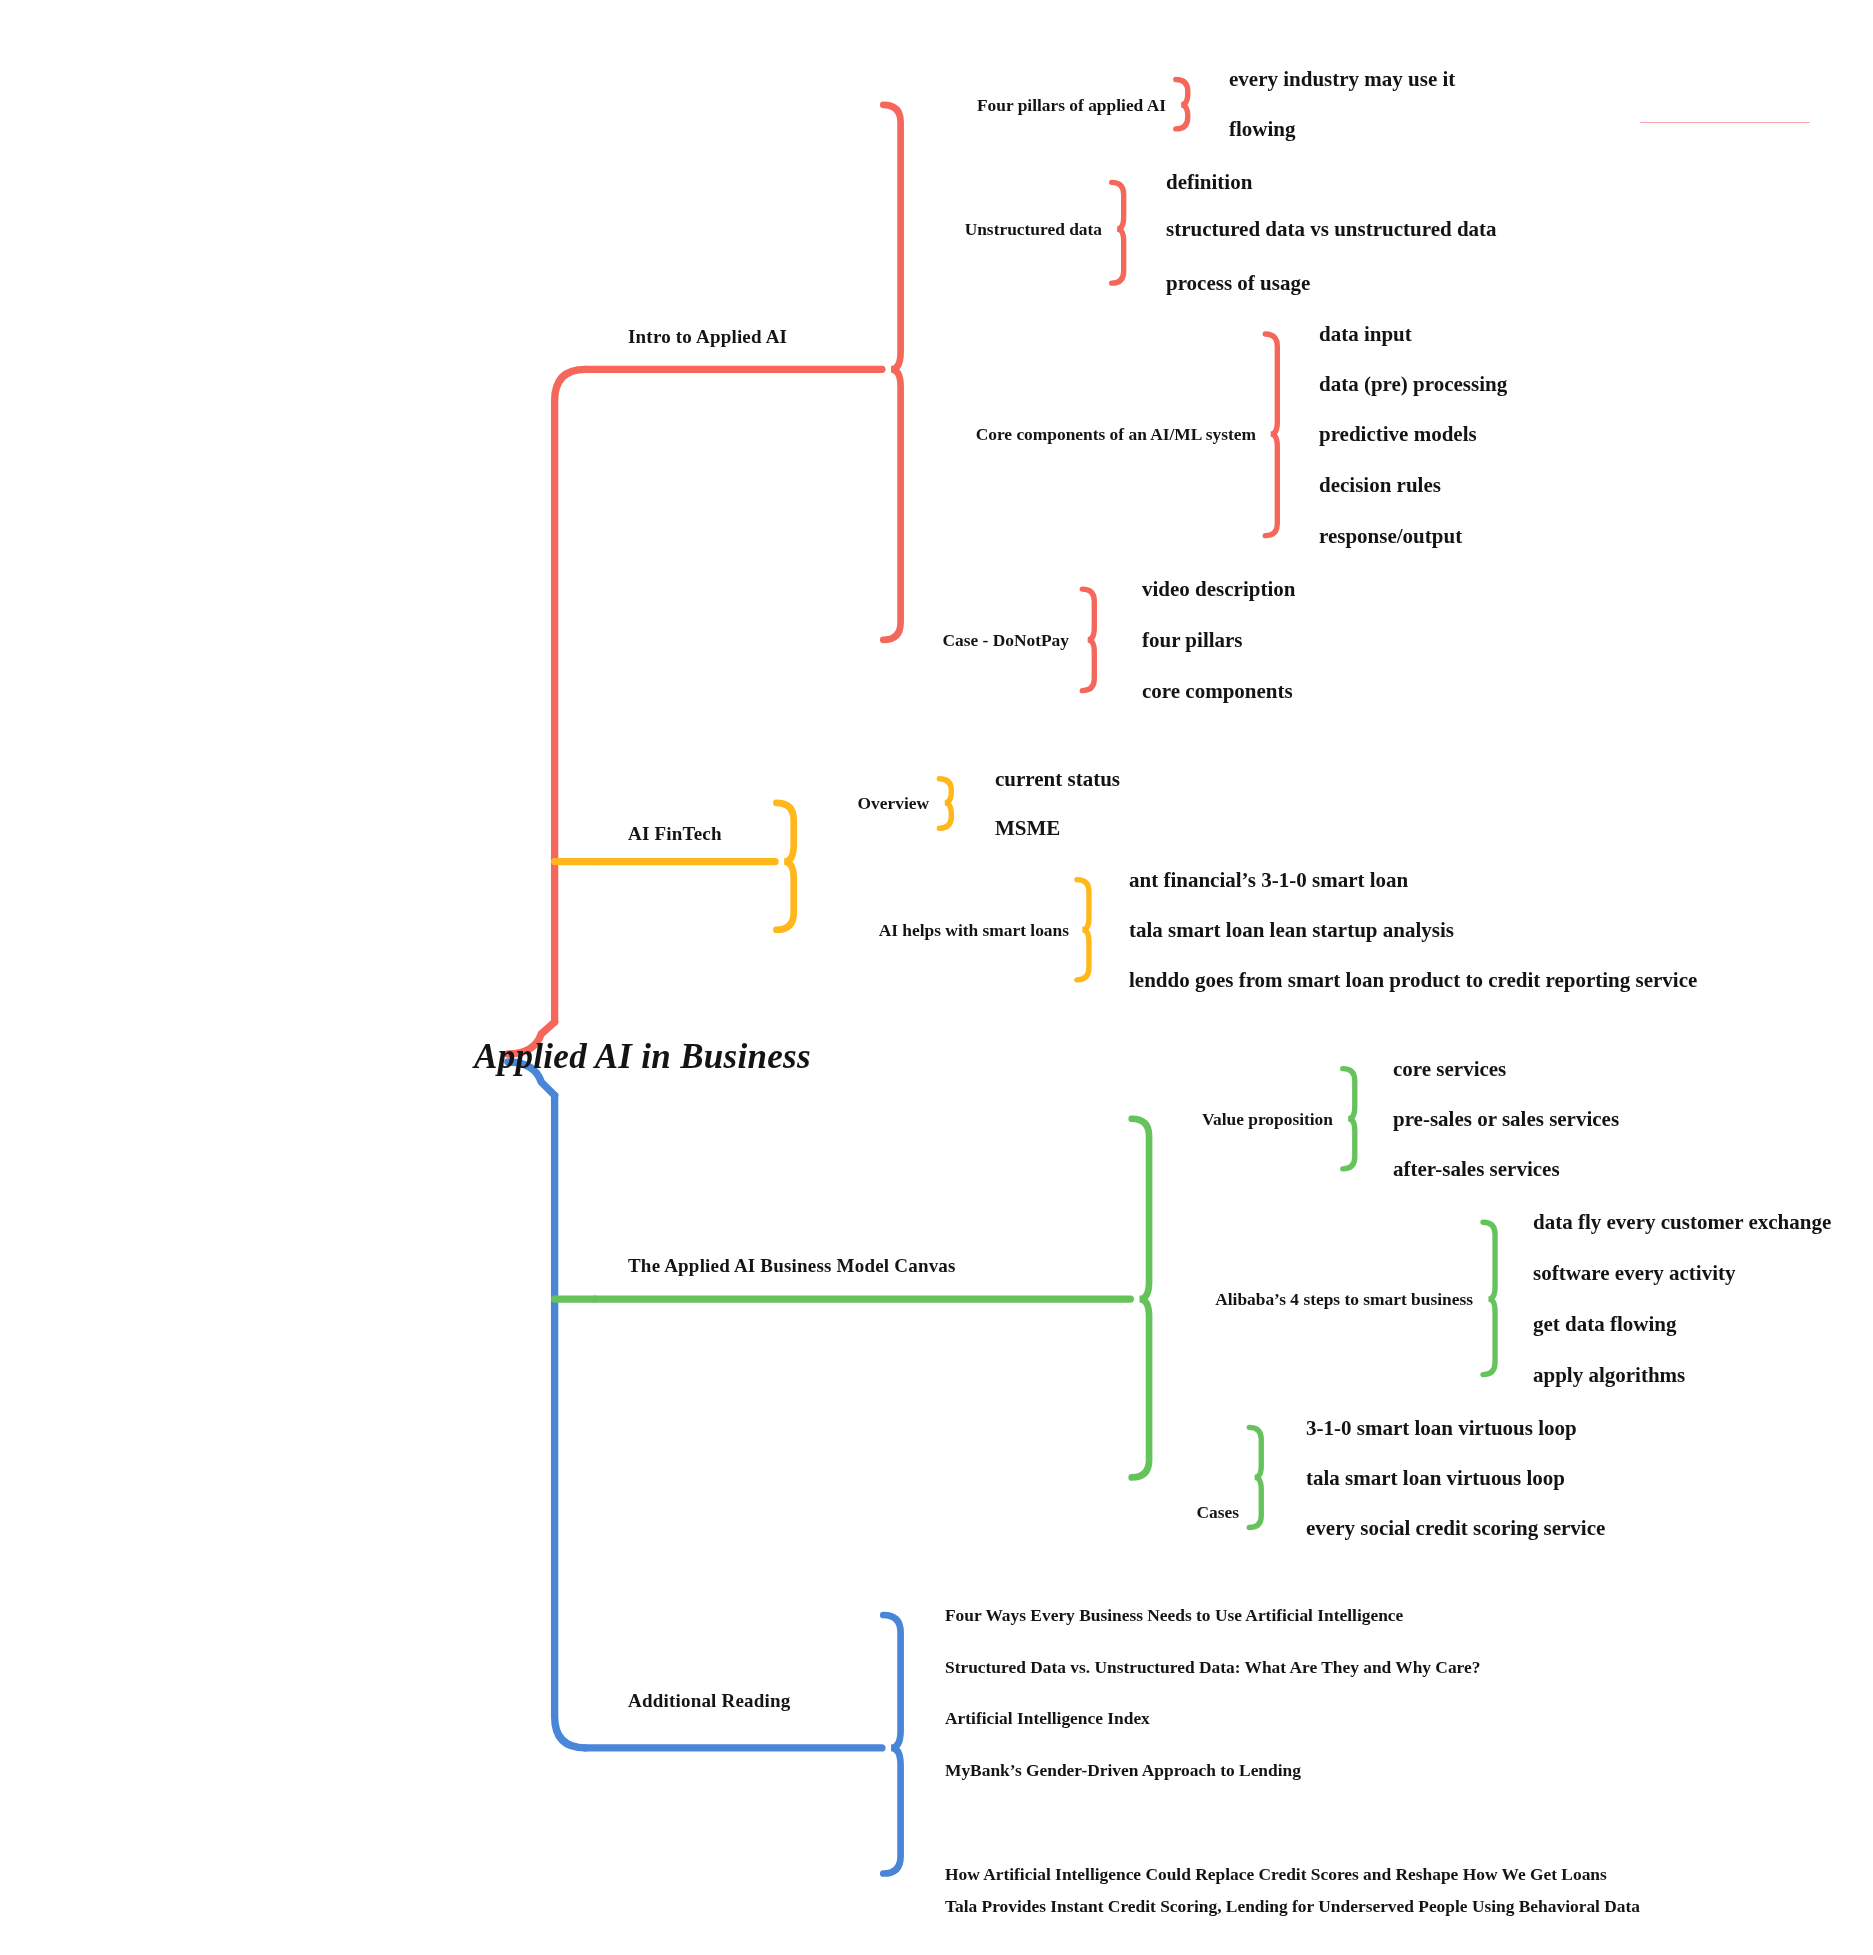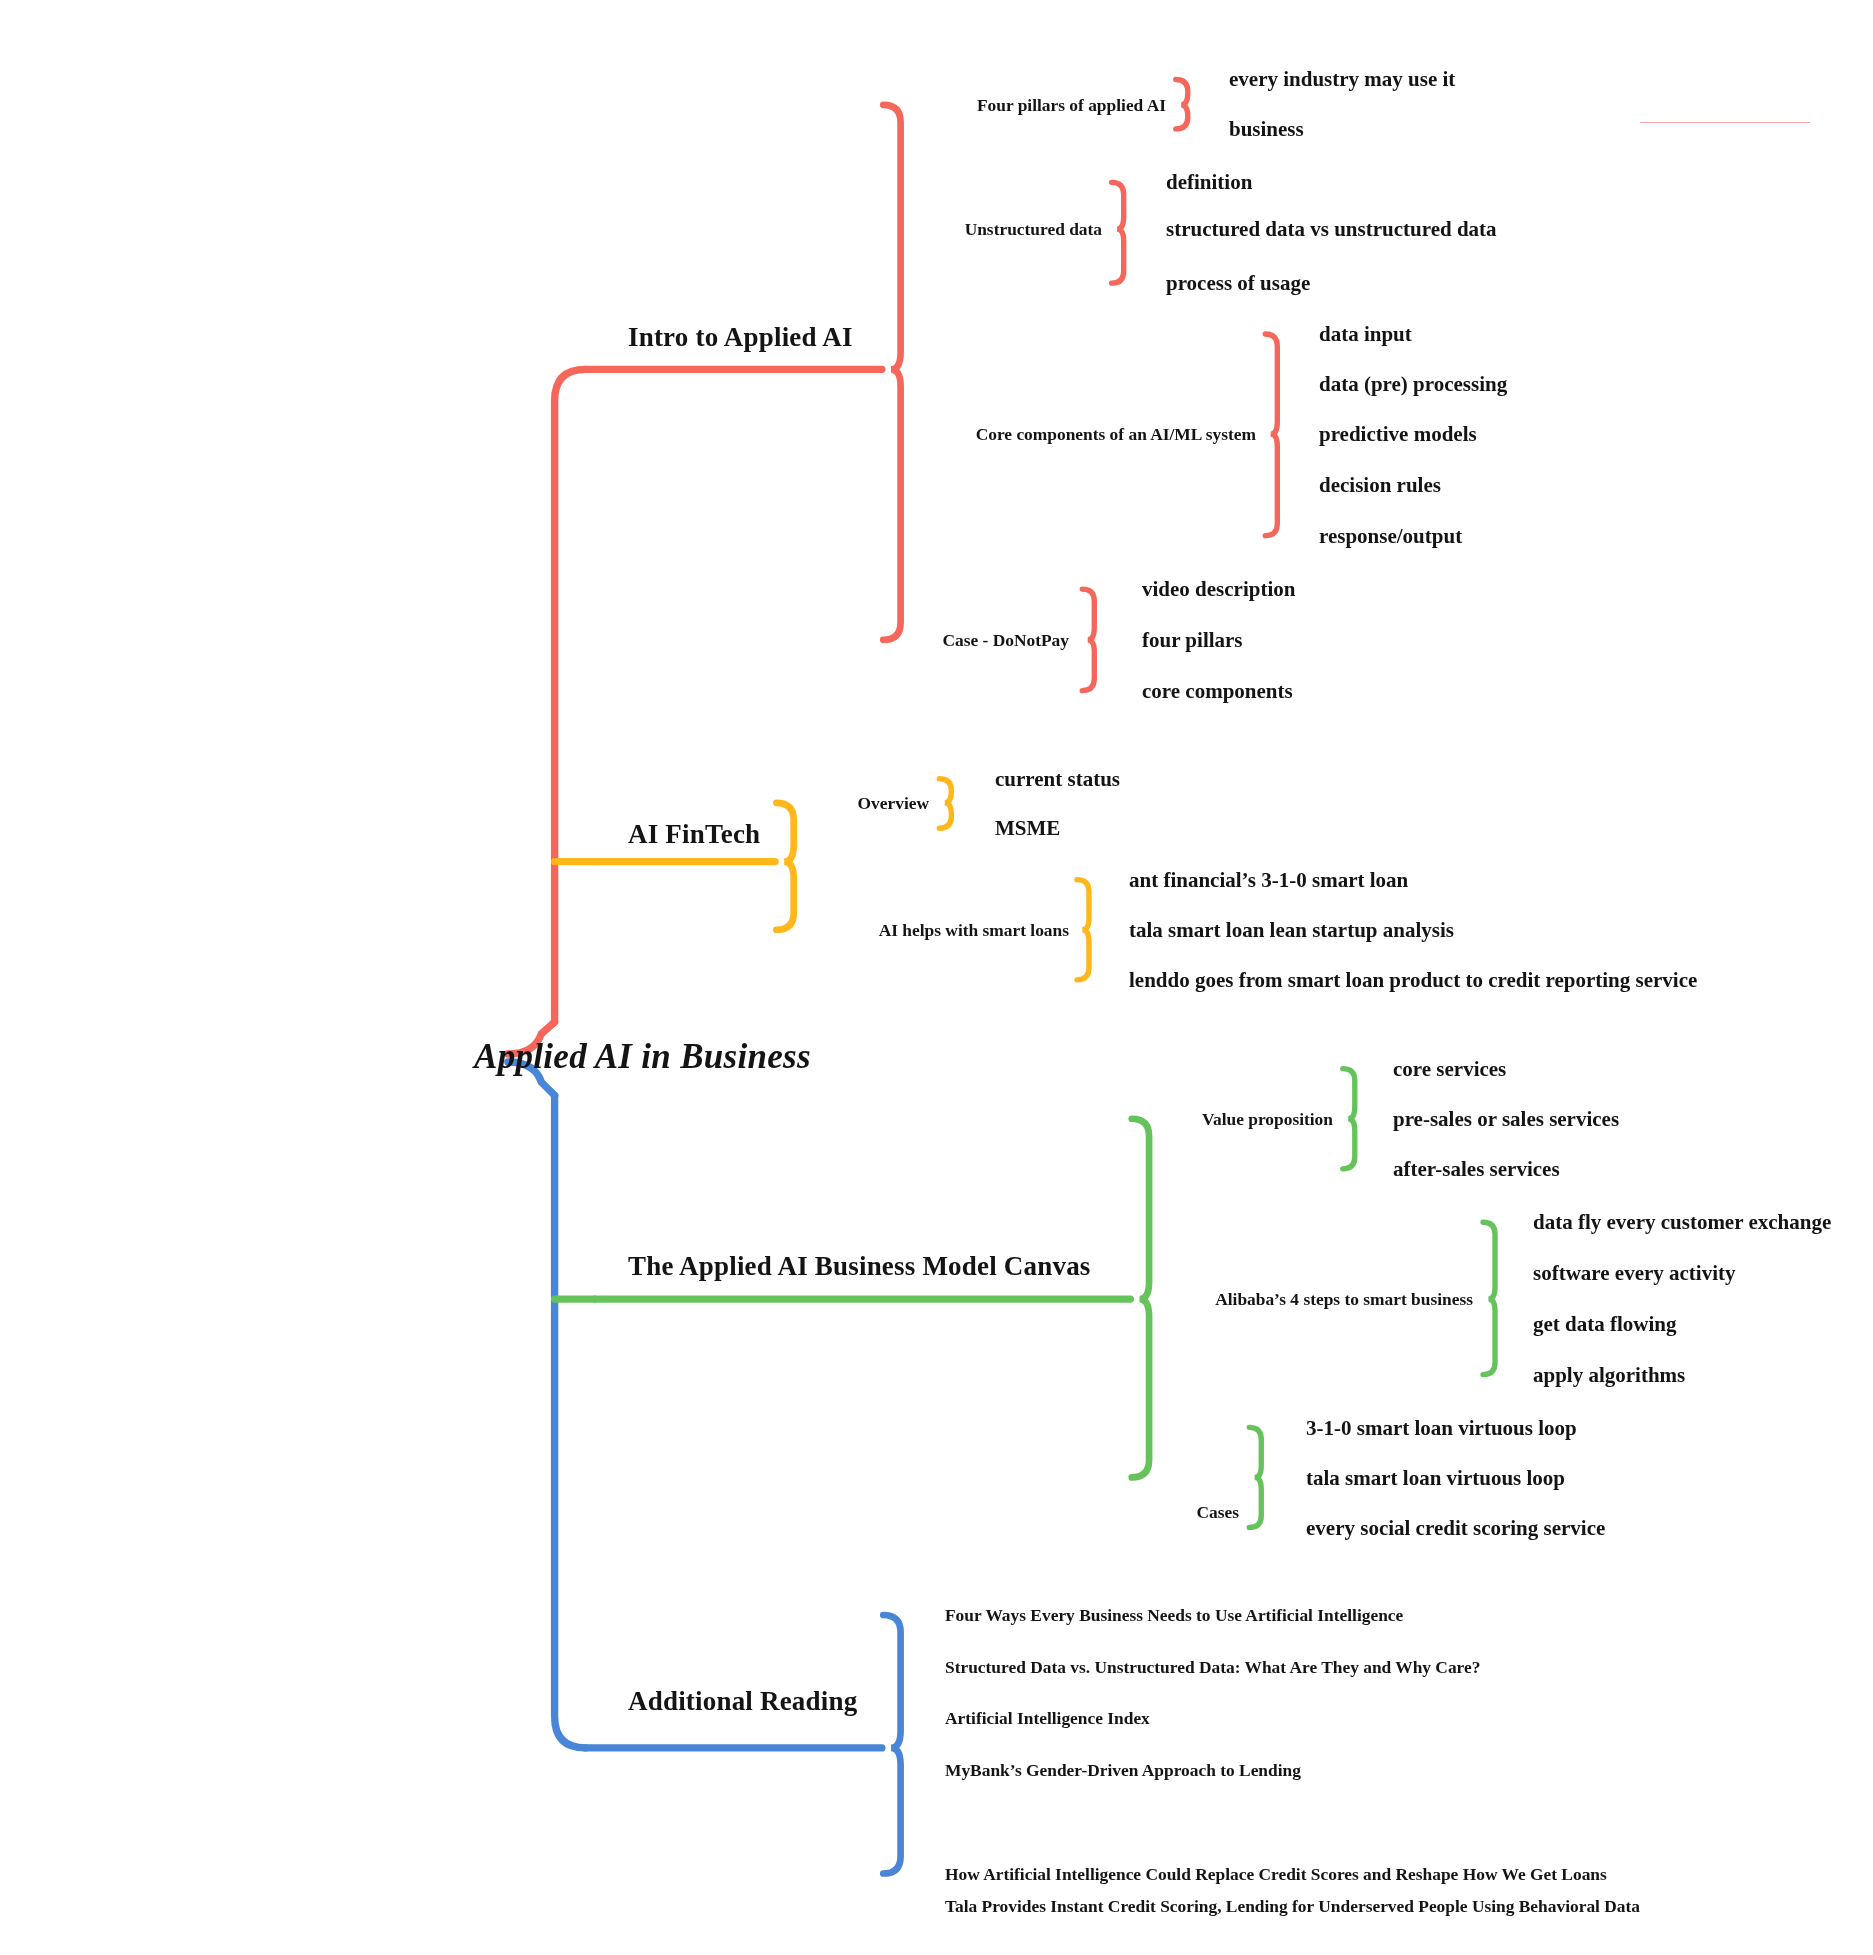--- a/index.html
+++ b/index.html
@@ -28,21 +28,21 @@
     white-space: nowrap;
     color: #141414;
     font-weight: bold;
     transform: translateY(-50%);
   }
   .root-node {
     font-size: 35px;
     letter-spacing: 0.3px;
   }
   .lvl1-node {
-    font-size: 27px;
+    font-size: 19px;
     letter-spacing: 0.2px;
   }
   .lvl2-node {
     font-size: 17.4px;
   }
   .lvl3-node {
     font-size: 21px;
   }
   .lvl2-node.right-anchor,
   .lvl1-node.right-anchor {
@@ -84,21 +84,21 @@
       <path d="M 876 2617 L 1320 2617" fill="none" stroke="#4A86D8" stroke-width="11" stroke-linecap="round"></path>
       <path d="M 1322 2418 Q 1348 2418 1348 2444 L 1348 2591 Q 1348 2617 1333.7 2617 Q 1348 2617 1348 2643 L 1348 2779 Q 1348 2805 1322 2805" fill="none" stroke="#4A86D8" stroke-width="10" stroke-linecap="round"></path>
     </svg>
 
   <div class="node root-node right-anchor" style="left:474px; top:1057px;font-style:italic;">Applied AI in Business</div>
 
   <div class="node lvl1-node" style="left:628px; top:337px;">Intro to Applied AI</div>
 
   <div class="node lvl2-node right-anchor" style="left:1166px; top:105px;">Four pillars of applied AI</div>
   <div class="node lvl3-node" style="left:1229px; top:79px;">every industry may use it</div>
-  <div class="node lvl3-node" style="left:1229px; top:129px;">business</div>
+  <div class="node lvl3-node" style="left:1229px; top:129px;">flowing</div>
 
   <div class="node lvl2-node right-anchor" style="left:1102px; top:229px;">Unstructured data</div>
   <div class="node lvl3-node" style="left:1166px; top:182px;">definition</div>
   <div class="node lvl3-node" style="left:1166px; top:229px;">structured data vs unstructured data</div>
   <div class="node lvl3-node" style="left:1166px; top:283px;">process of usage</div>
 
   <div class="node lvl2-node right-anchor" style="left:1256px; top:434px;">Core components of an AI/ML system</div>
   <div class="node lvl3-node" style="left:1319px; top:334px;">data input</div>
   <div class="node lvl3-node" style="left:1319px; top:384px;">data (pre) processing</div>
   <div class="node lvl3-node" style="left:1319px; top:434px;">predictive models</div>

